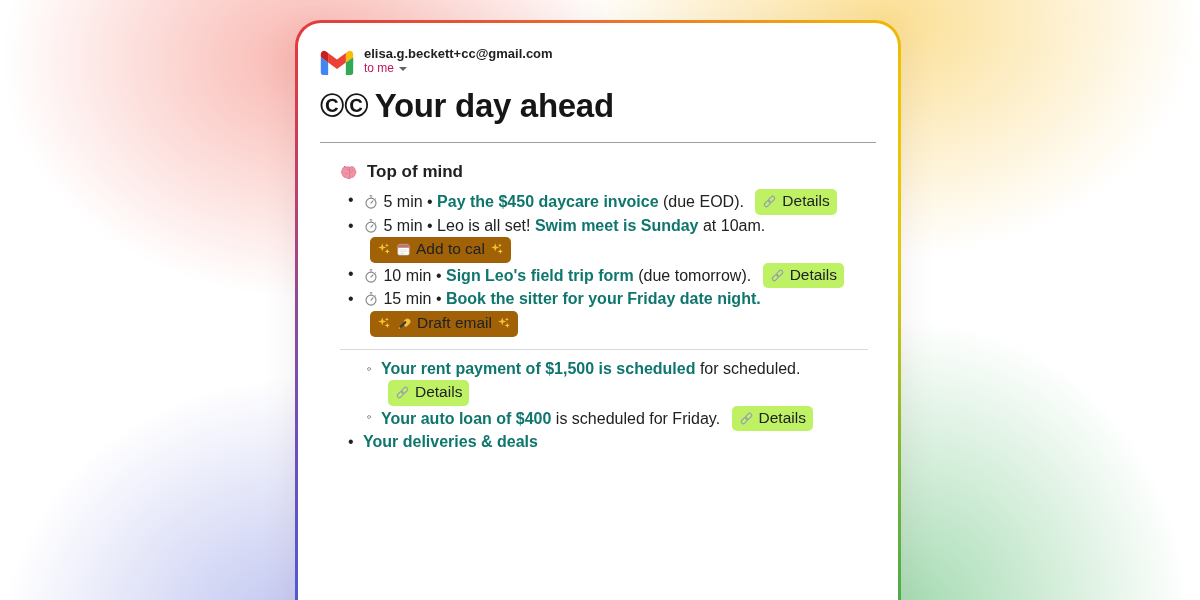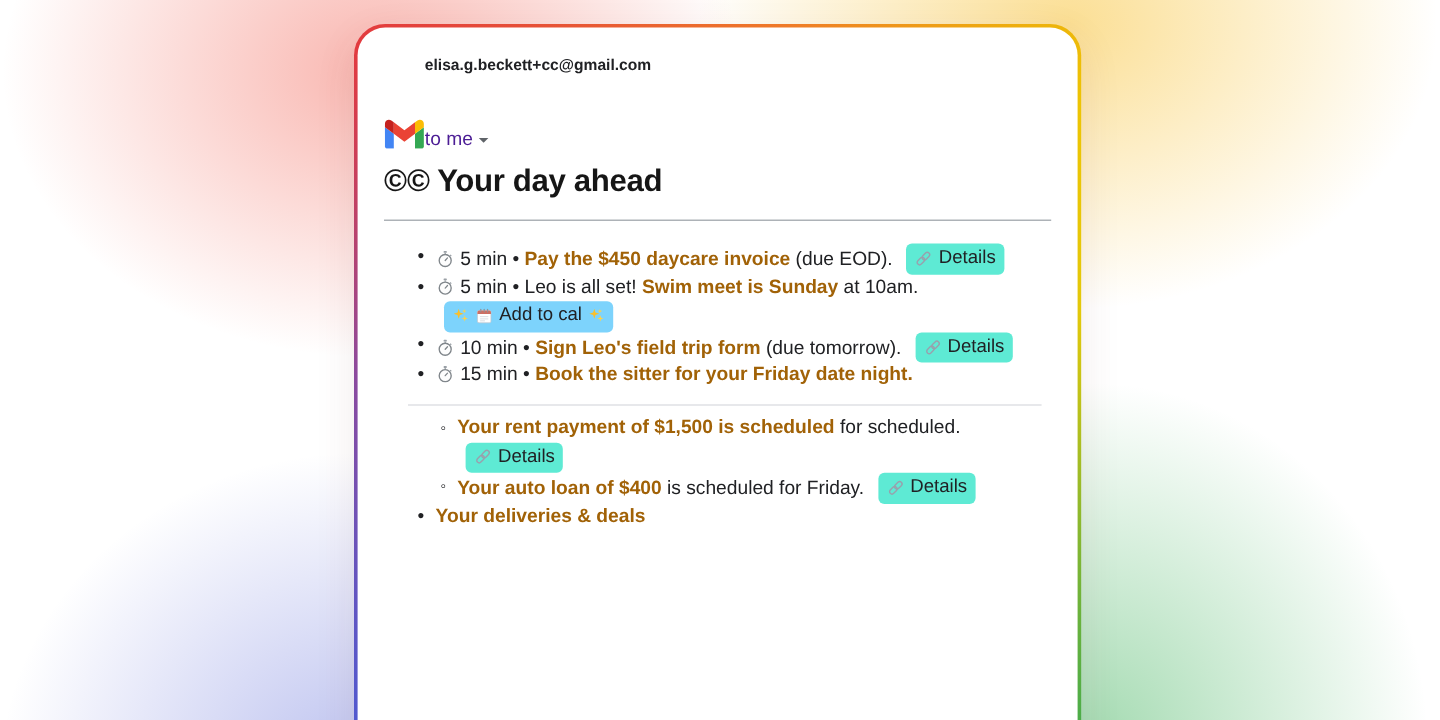--- a/index.html
+++ b/index.html
@@ -20,50 +20,50 @@
     background: conic-gradient(from 315deg,
       #e23a3f 0deg, #ef7a28 55deg, #edc403 95deg, #e3c80a 120deg,
       #34a853 185deg, #3f8f5a 215deg, #4a5bd5 268deg, #8b4a9e 320deg, #e23a3f 360deg);
     box-shadow: 0 12px 34px rgba(120,60,60,.10);
   }
   .card {
     width:100%; height:100%; background:#ffffff; border-radius:23px;
     padding:23px 22px 0 22px; color:#202124;
   }
   
-  .from-row { display:flex; align-items:flex-end; }
+  .from-row { display:flex; gap:10px; align-items:flex-start; }
   .gmail-logo { width:34px; height:27px; margin-top:2px; flex:0 0 auto; }
   .from-email { font-size:13px; font-weight:bold; color:#202124; line-height:15px; }
-  .to-row { font-size:16px; color:#4c1d95; line-height:15px; display:flex; align-items:center; gap:5px; cursor:pointer;margin-top:48px; }
+  .to-row { font-size:12px; color:#be185d; line-height:15px; display:flex; align-items:center; gap:5px; cursor:pointer; }
   .chev { width:0; height:0; border-left:4px solid transparent; border-right:4px solid transparent; border-top:4px solid #5f6368; display:inline-block; }
-  .subject { font-size:26px; font-weight:bold; letter-spacing:-.3px; margin-top:11px; color:#161616; }
+  .subject { font-size:33px; font-weight:bold; letter-spacing:-.3px; margin-top:11px; color:#161616; }
   .subject .cc-glyphs { letter-spacing:0; margin-right:6px; }
   hr.main-divider { border:none; border-top:1.5px solid #9aa0a6; margin:17px 0 0 0; }
   
   .email-body { margin:19px 0 0 20px; padding-right:8px; }
   .greeting { font-size:21px; font-weight:bold; letter-spacing:-.2px; color:#1d1d1f; }
   .section-title { font-size:17px; font-weight:bold; margin-top:17px; display:flex; align-items:center; gap:8px; }
   .section-title .sec-ic { flex:0 0 auto; }
   hr.sub-divider { border:none; border-top:1px solid #d7dade; margin:12px 0 8px 0; }
   ul.plain { list-style:none; margin:7px 0 0 0; padding:0; font-size:16px; line-height:22.6px; }
   li.item  { position:relative; padding-left:23px; }
   li.item::before { content:"•"; position:absolute; left:8px; top:0; color:#202124; }
   li.subitem { position:relative; padding-left:41px; }
   li.subitem::before { content:"◦"; position:absolute; left:27px; top:0; font-size:13px; color:#202124; }
   .time::after { content:" • "; }
-  strong { font-weight:bold; color:#a16207; }
+  strong { font-weight:bold; color:#0f766e; }
   .ic { display:inline-block; vertical-align:-3px; }
   .chip {
     display:inline-flex; align-items:center; gap:5px;
-    background:#5eead4; border-radius:5px; padding:1px 7px 2px 7px;
+    background:#bef264; border-radius:5px; padding:1px 7px 2px 7px;
     font-size:15.5px; color:#202124; text-decoration:none; cursor:pointer;
     margin-left:7px; white-space:nowrap; vertical-align:-2px;
   }
   .chip .ic { vertical-align:-2px; }
-  .chip.sparkle { background:#7dd3fc;text-align:right; }
+  .chip.sparkle { background:#a16207;text-align:right; }
   .defs { position:absolute; width:0; height:0; overflow:hidden; }
 </style>
 </head>
 <body>
 
 <svg class="defs" aria-hidden="true">
   <symbol id="sym-gmail" viewBox="0 0 24 20">
     <path fill="#4285f4" d="M1.64 20h3.82v-9.27L0 6.64v11.72C0 19.27.73 20 1.64 20z"></path>
     <path fill="#34a853" d="M18.55 20h3.82c.9 0 1.63-.73 1.63-1.64V6.64l-5.45 4.09z"></path>
     <path fill="#fbbc04" d="M18.55 3.64v7.09L24 6.64V4.55c0-2.02-2.31-3.18-3.93-1.96z"></path>
@@ -133,20 +133,26 @@
       </div>
     </div>
 
     <div class="subject">
       <span class="cc-glyphs">©©</span><span>Your day ahead</span>
     </div>
     <hr class="main-divider">
 
     <div class="email-body">
 
+      <div class="section-title">
+        <svg class="sec-ic" width="19" height="19">
+            <use href="#sym-brain"></use>
+          </svg>
+        <span>Top of mind</span>
+      </div>
       <ul class="plain">
         <li class="item">
           <svg class="ic" width="16" height="16">
               <use href="#sym-stopwatch"></use>
             </svg>
           <span class="time">5 min</span><span></span><strong>Pay the $450 daycare invoice</strong><span> (due EOD).</span>
           <a class="chip">
             <svg class="ic" width="15" height="15">
                 <use href="#sym-link"></use>
               </svg>
@@ -181,20 +187,32 @@
                 <use href="#sym-link"></use>
               </svg>
             <span>Details</span>
           </a>
         </li>
         <li class="item">
           <svg class="ic" width="16" height="16">
               <use href="#sym-stopwatch"></use>
             </svg>
           <span class="time">15 min</span><span></span><strong>Book the sitter for your Friday date night.</strong><span></span>
+          <a class="chip sparkle">
+            <svg class="ic" width="14" height="14">
+                <use href="#sym-sparkles"></use>
+              </svg>
+            <svg class="ic" width="16" height="16">
+                <use href="#sym-writing-hand"></use>
+              </svg>
+            <span>Draft email</span>
+            <svg class="ic" width="14" height="14">
+                <use href="#sym-sparkles"></use>
+              </svg>
+          </a>
         </li>
       </ul>
 
       <hr class="sub-divider">
 
       <ul class="plain">
         <li class="subitem">
           <strong>Your rent payment of $1,500 is scheduled</strong><span> for scheduled.</span>
           <a class="chip">
             <svg class="ic" width="15" height="15">

